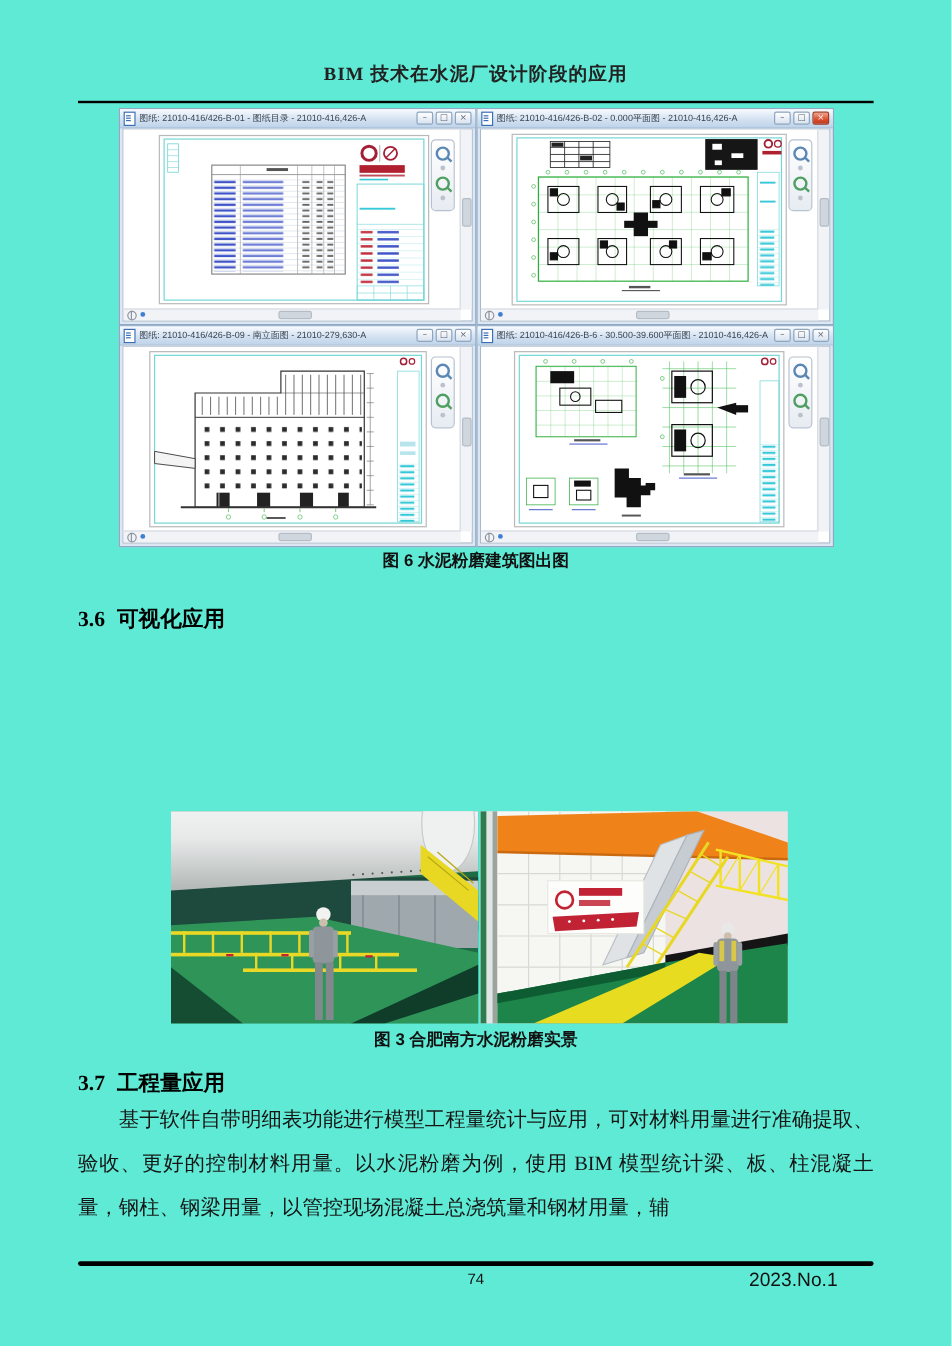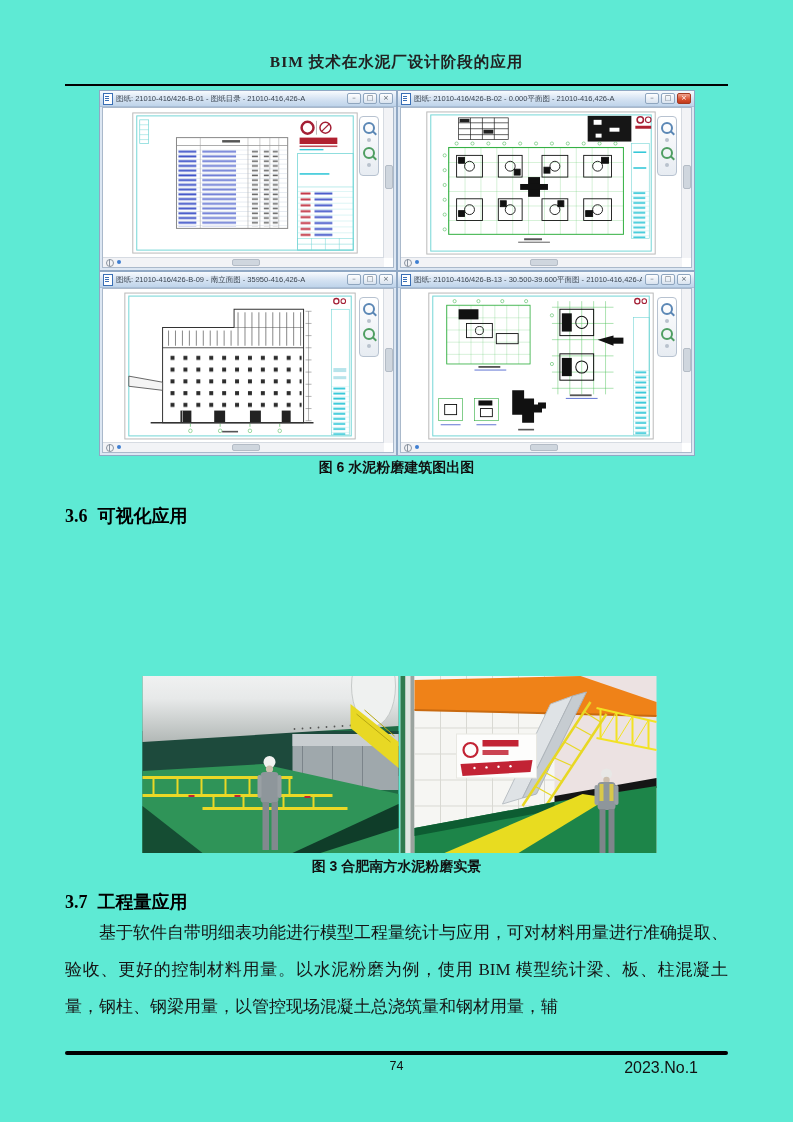--- a/index.html
+++ b/index.html
@@ -275,21 +275,21 @@
           <span class="wheel-icon"></span>
           <span class="bulb-icon"></span>
           <span class="hthumb"></span>
         </div>
       </div>
     </div>
 
     <div class="win">
       <div class="titlebar">
         <span class="doc-icon"></span>
-        <span class="title-text">图纸: 21010-416/426-B-09 - 南立面图 - 35950-416,426-A</span>
+        <span class="title-text">图纸: 21010-416/426-B-09 - 南立面图 - 21010-279,630-A</span>
         <span class="win-buttons">
           <span class="wbtn">–</span>
           <span class="wbtn">□</span>
           <span class="wbtn">×</span>
         </span>
       </div>
       <div class="win-body">
         <div class="draw-area">
           <svg viewBox="0 0 283 152" preserveAspectRatio="none">
             <defs>
@@ -349,21 +349,21 @@
           <span class="wheel-icon"></span>
           <span class="bulb-icon"></span>
           <span class="hthumb"></span>
         </div>
       </div>
     </div>
 
     <div class="win">
       <div class="titlebar">
         <span class="doc-icon"></span>
-        <span class="title-text">图纸: 21010-416/426-B-13 - 30.500-39.600平面图 - 21010-416,426-A</span>
+        <span class="title-text">图纸: 21010-416/426-B-6 - 30.500-39.600平面图 - 21010-416,426-A</span>
         <span class="win-buttons">
           <span class="wbtn">–</span>
           <span class="wbtn">□</span>
           <span class="wbtn">×</span>
         </span>
       </div>
       <div class="win-body">
         <div class="draw-area">
           <svg viewBox="0 0 283 152" preserveAspectRatio="none">
             <defs>

